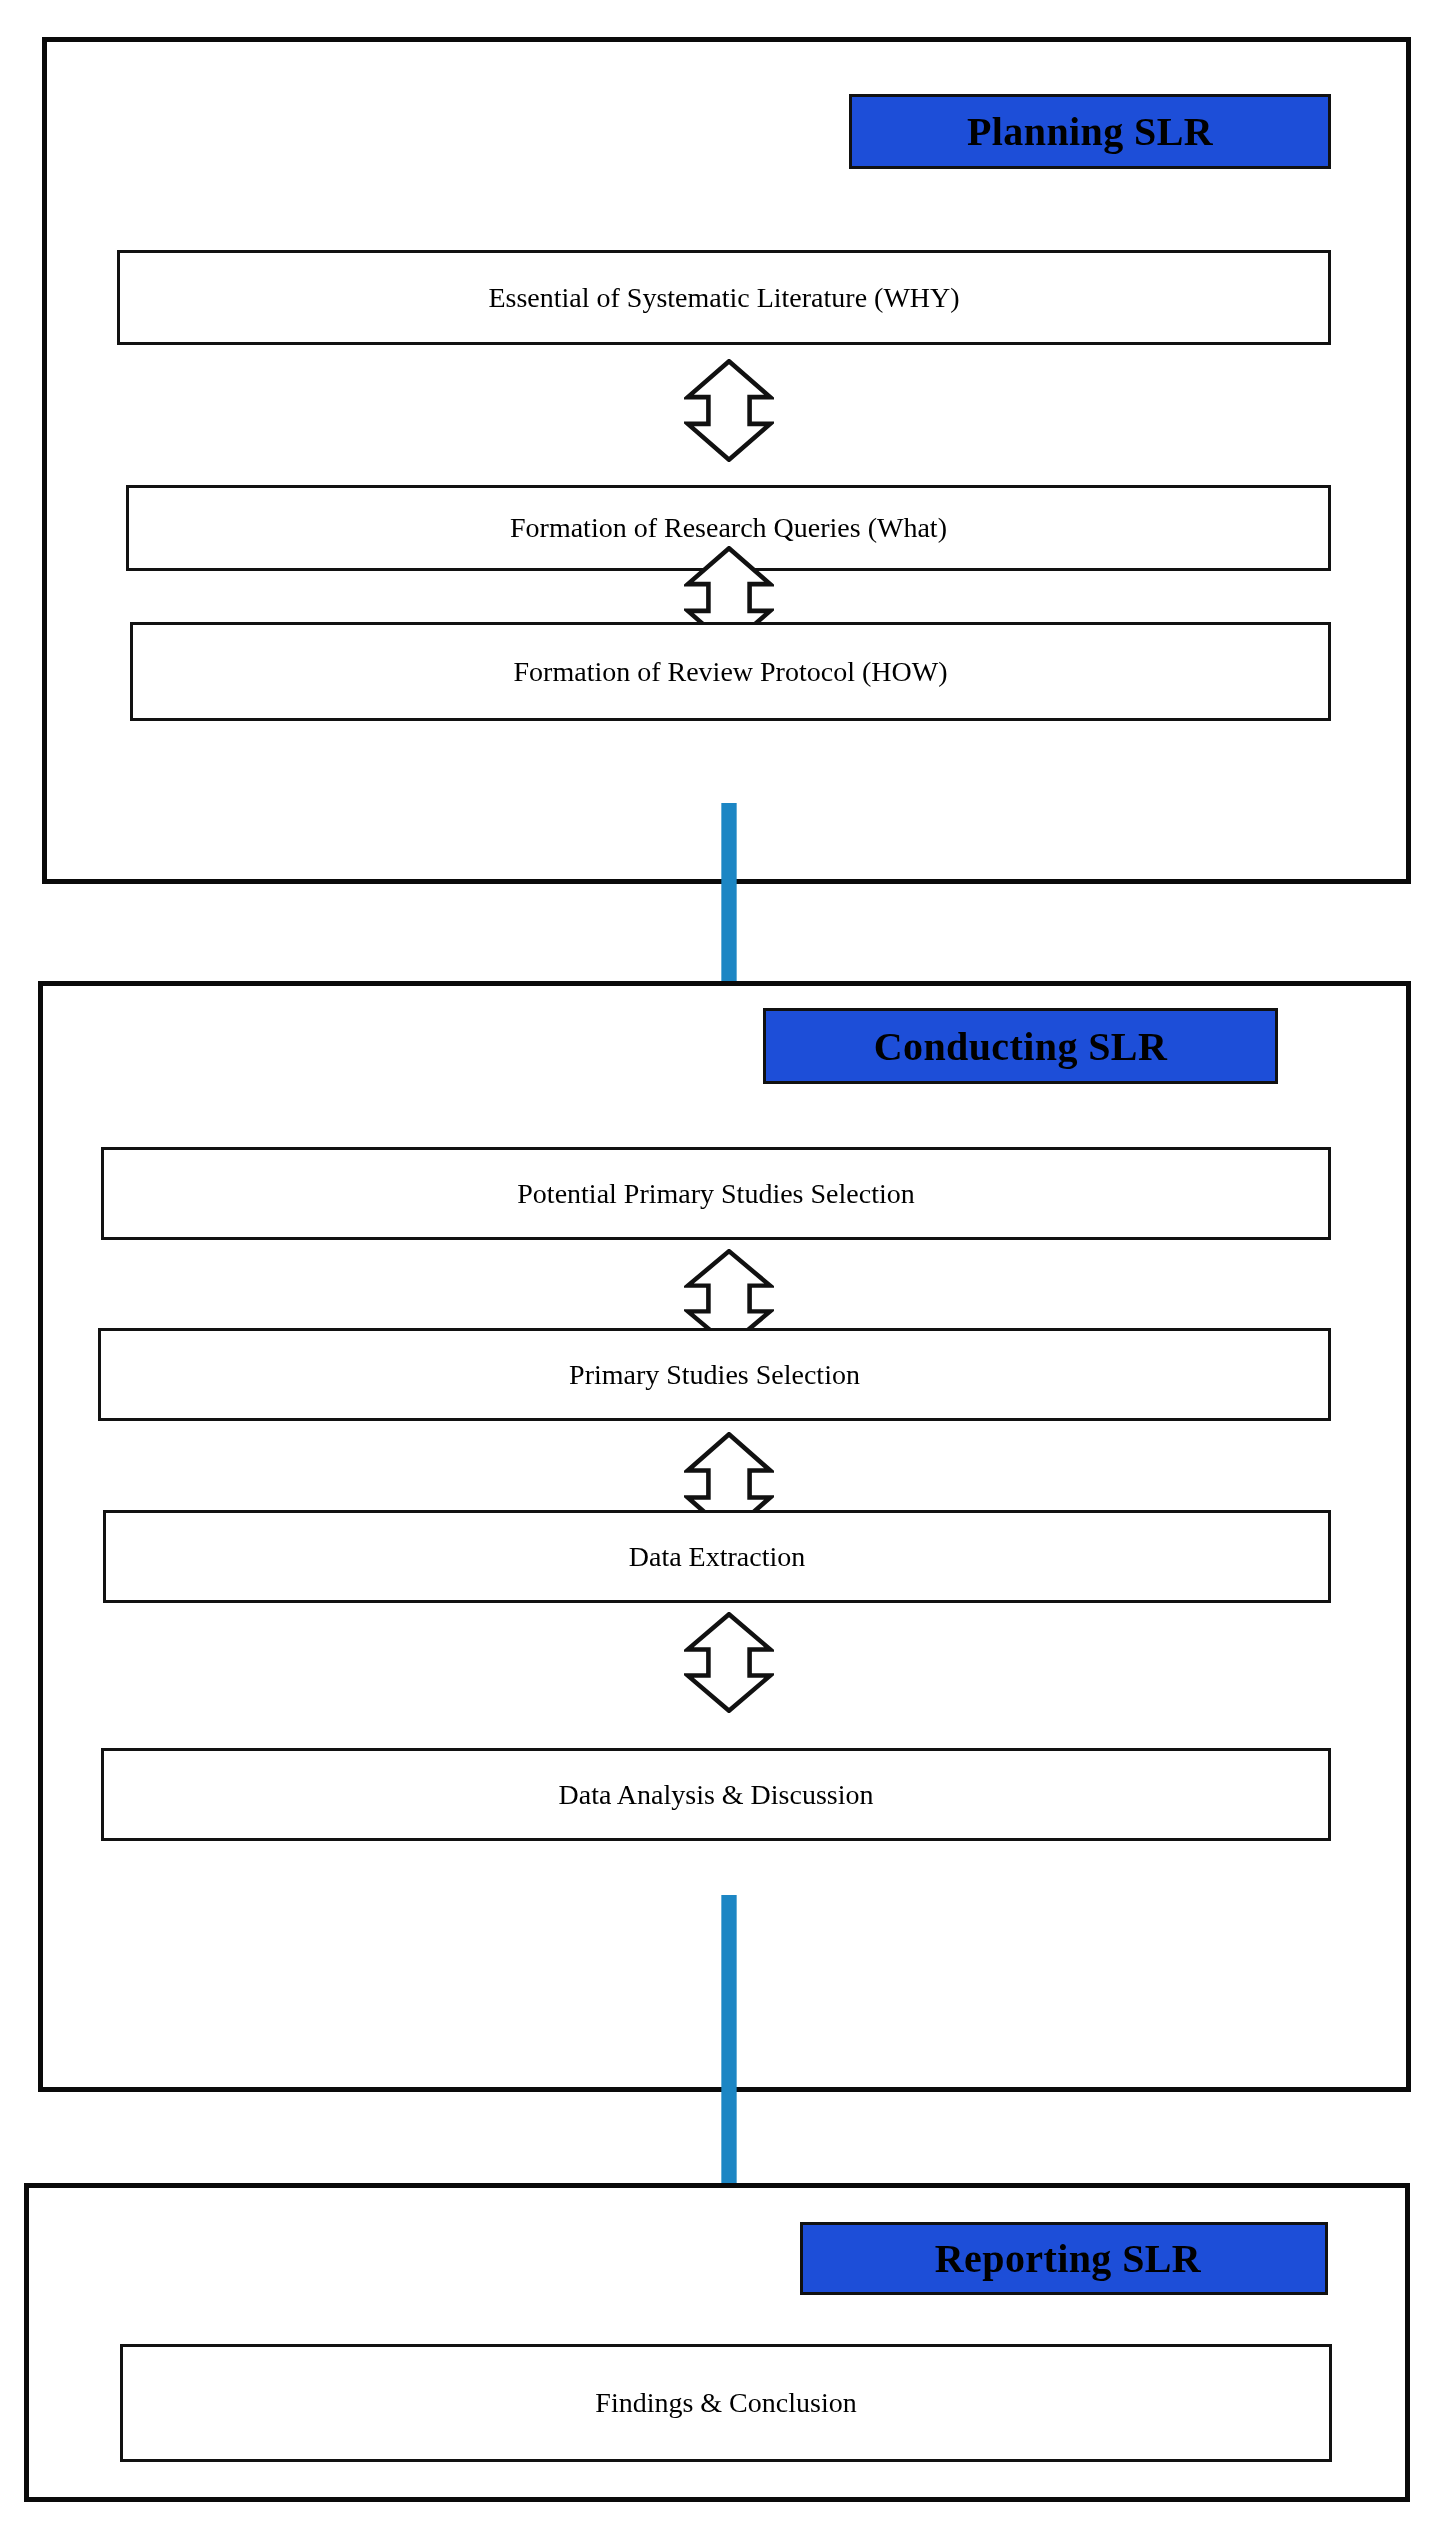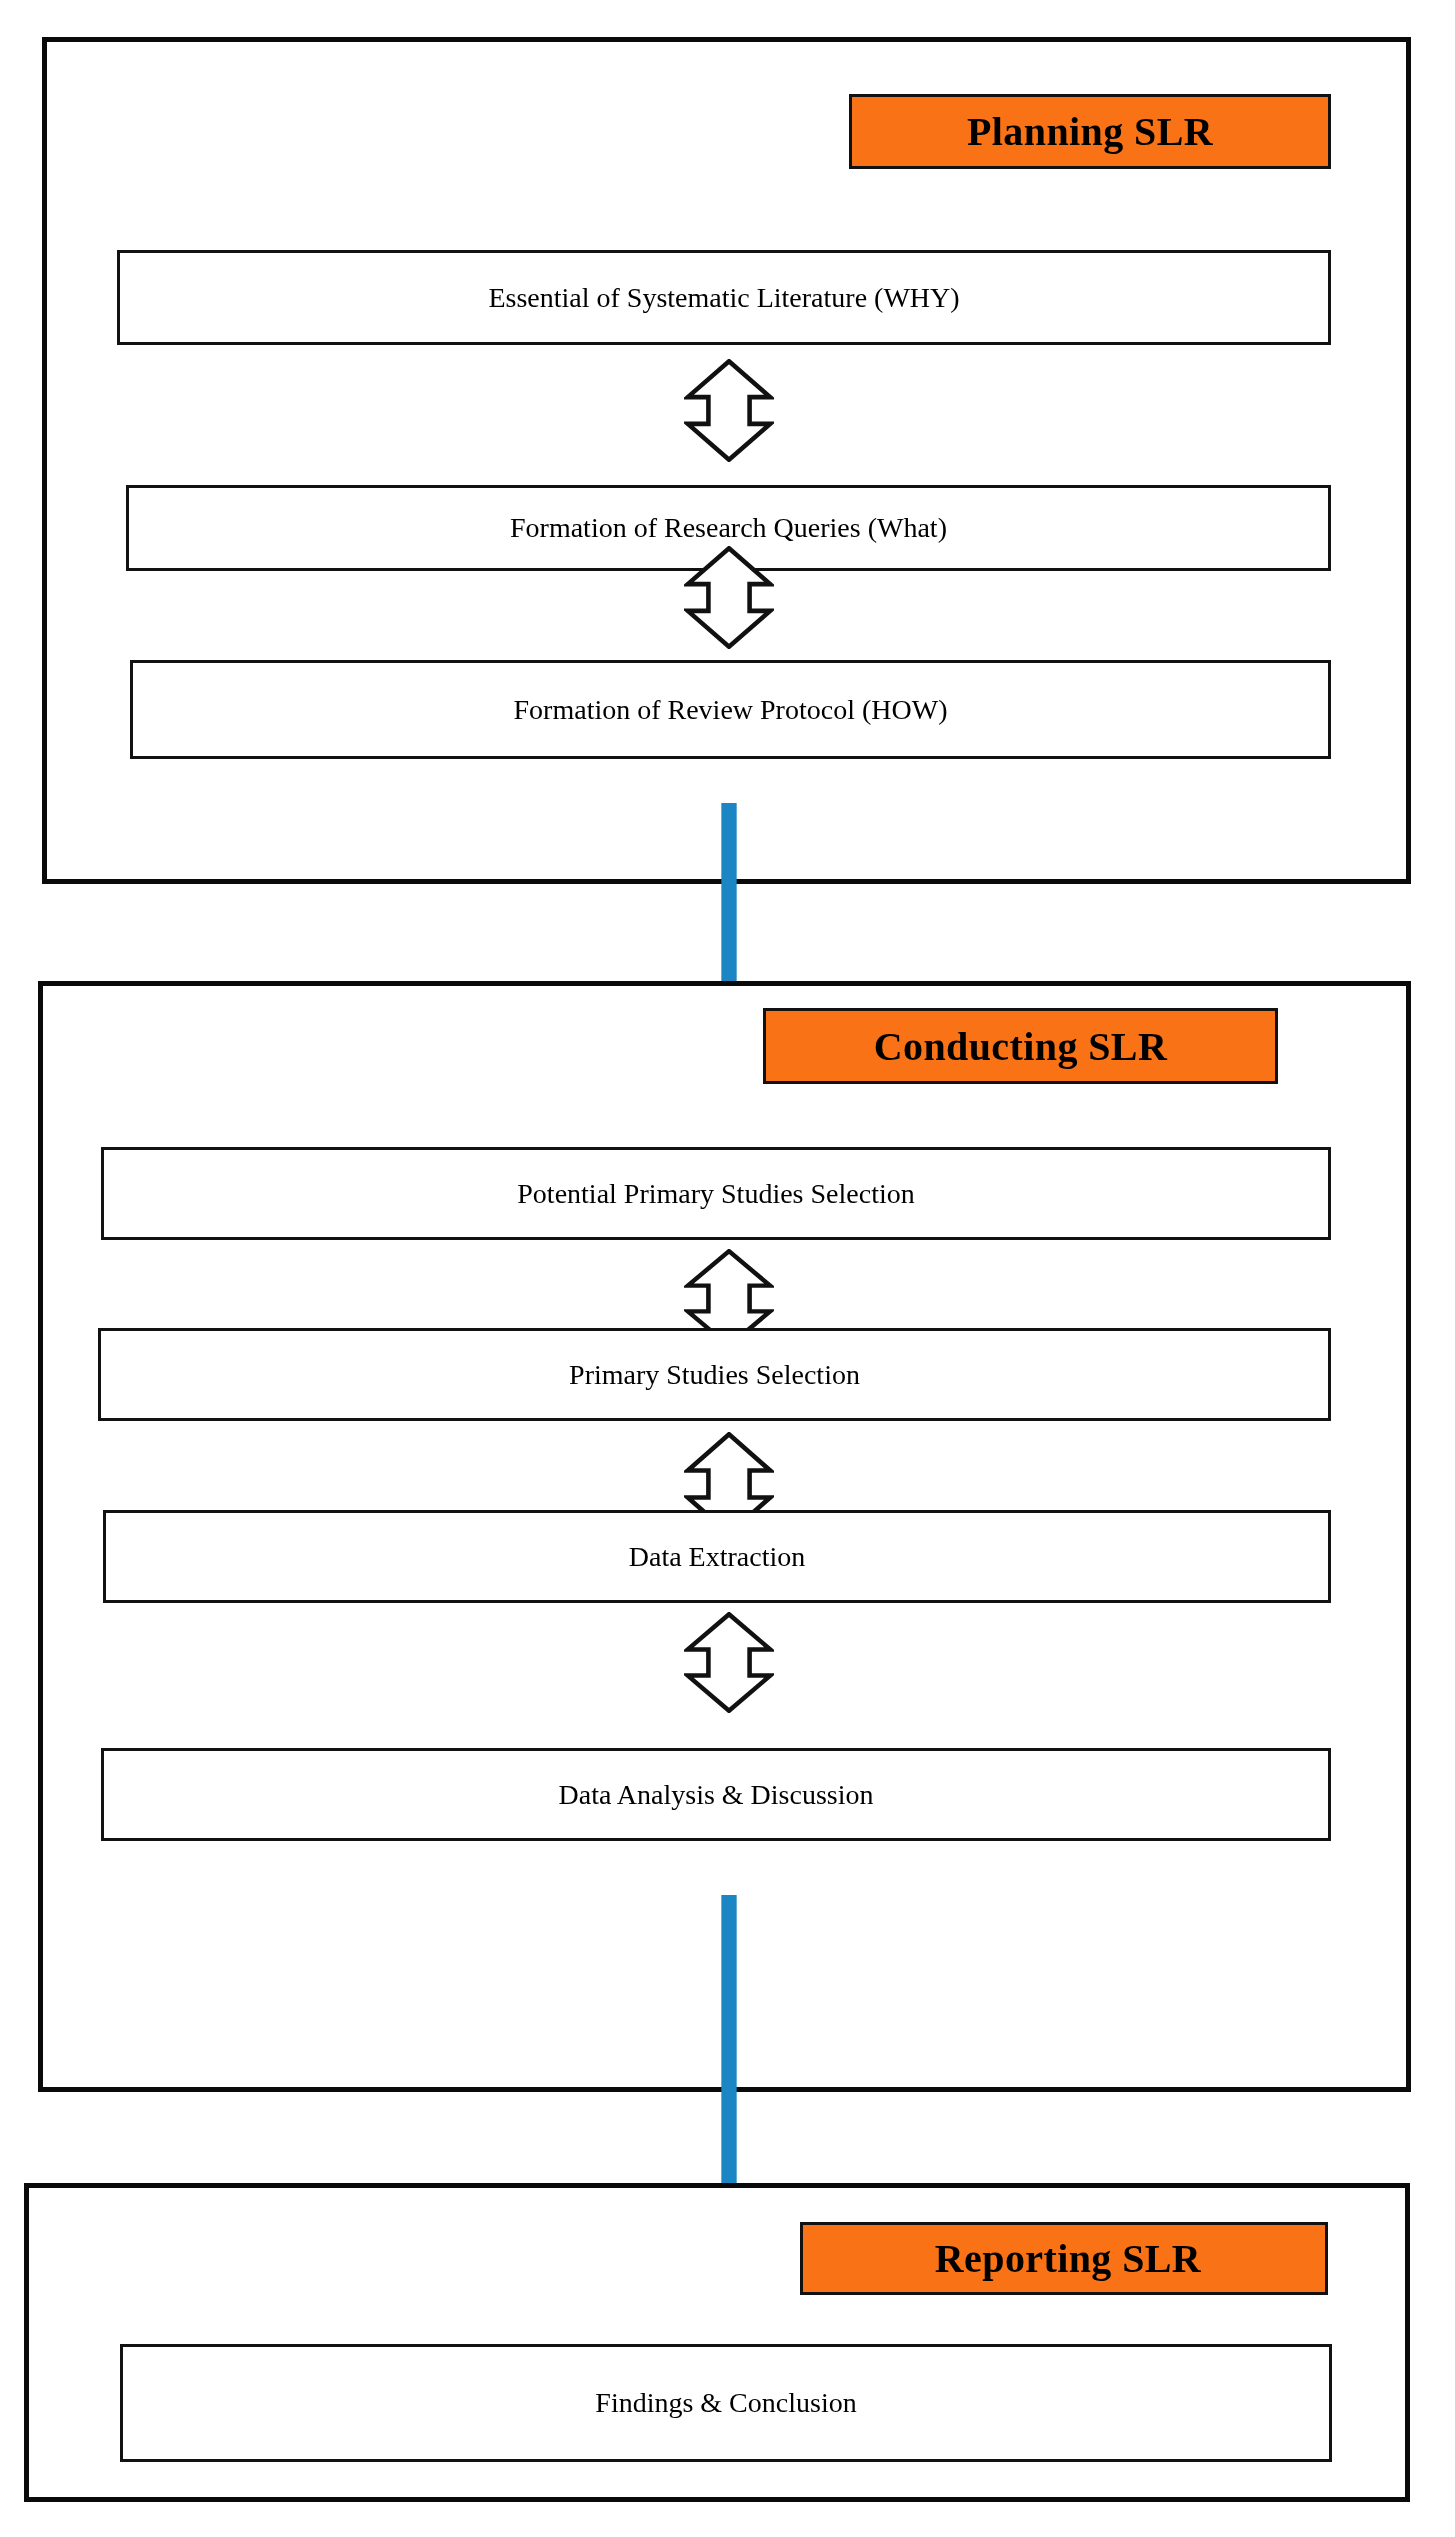--- a/index.html
+++ b/index.html
@@ -28,21 +28,21 @@
   }
   #phase-planning   { left: 42px;  top: 37px;   width: 1369px; height: 847px; }
   #phase-conducting { left: 38px;  top: 981px; width: 1373px; height: 1111px; }
   #phase-reporting  { left: 24.4px;  top: 2183px; width: 1386px; height: 319px; }
 
   
   .phase-title {
     position: absolute;
     box-sizing: border-box;
     border: 3.8px solid #111111;
-    background: #f97316;
+    background: #1d4ed8;
     display: flex;
     align-items: center;
     justify-content: center;
     font-weight: 700;
     letter-spacing: 0.4px;
     color: #000000;
     white-space: nowrap;
   }
   #title-planning {
     left: 849px; top: 94px; width: 482px; height: 75px;
@@ -67,21 +67,21 @@
     display: flex;
     align-items: center;
     justify-content: center;
     color: #000000;
     font-size: 28px;
     white-space: nowrap;
   }
   
   #step-essential { left: 117px; top: 250px;  width: 1214px; height: 95px; }
   #step-queries   { left: 126px; top: 437px;  width: 1205px; height: 86px; margin-top: 48px; }
-  #step-protocol  { left: 130px; top: 622px;  width: 1201px; height: 99px; margin-top: 38px; }
+  #step-protocol  { left: 130px; top: 622px;  width: 1201px; height: 99px; }
   
   #step-potential { left: 101px; top: 1147px; width: 1230px; height: 93px; }
   #step-primary   { left: 98px; top: 1328px; width: 1233px; height: 93px; }
   #step-extract   { left: 103px; top: 1510px; width: 1228px; height: 93px; }
   #step-analysis  { left: 101px; top: 1748px; width: 1230px; height: 93px; }
   
   #step-findings  { left: 120px; top: 2344px; width: 1212px; height: 118px; }
 
   
   .bidir-arrow {

